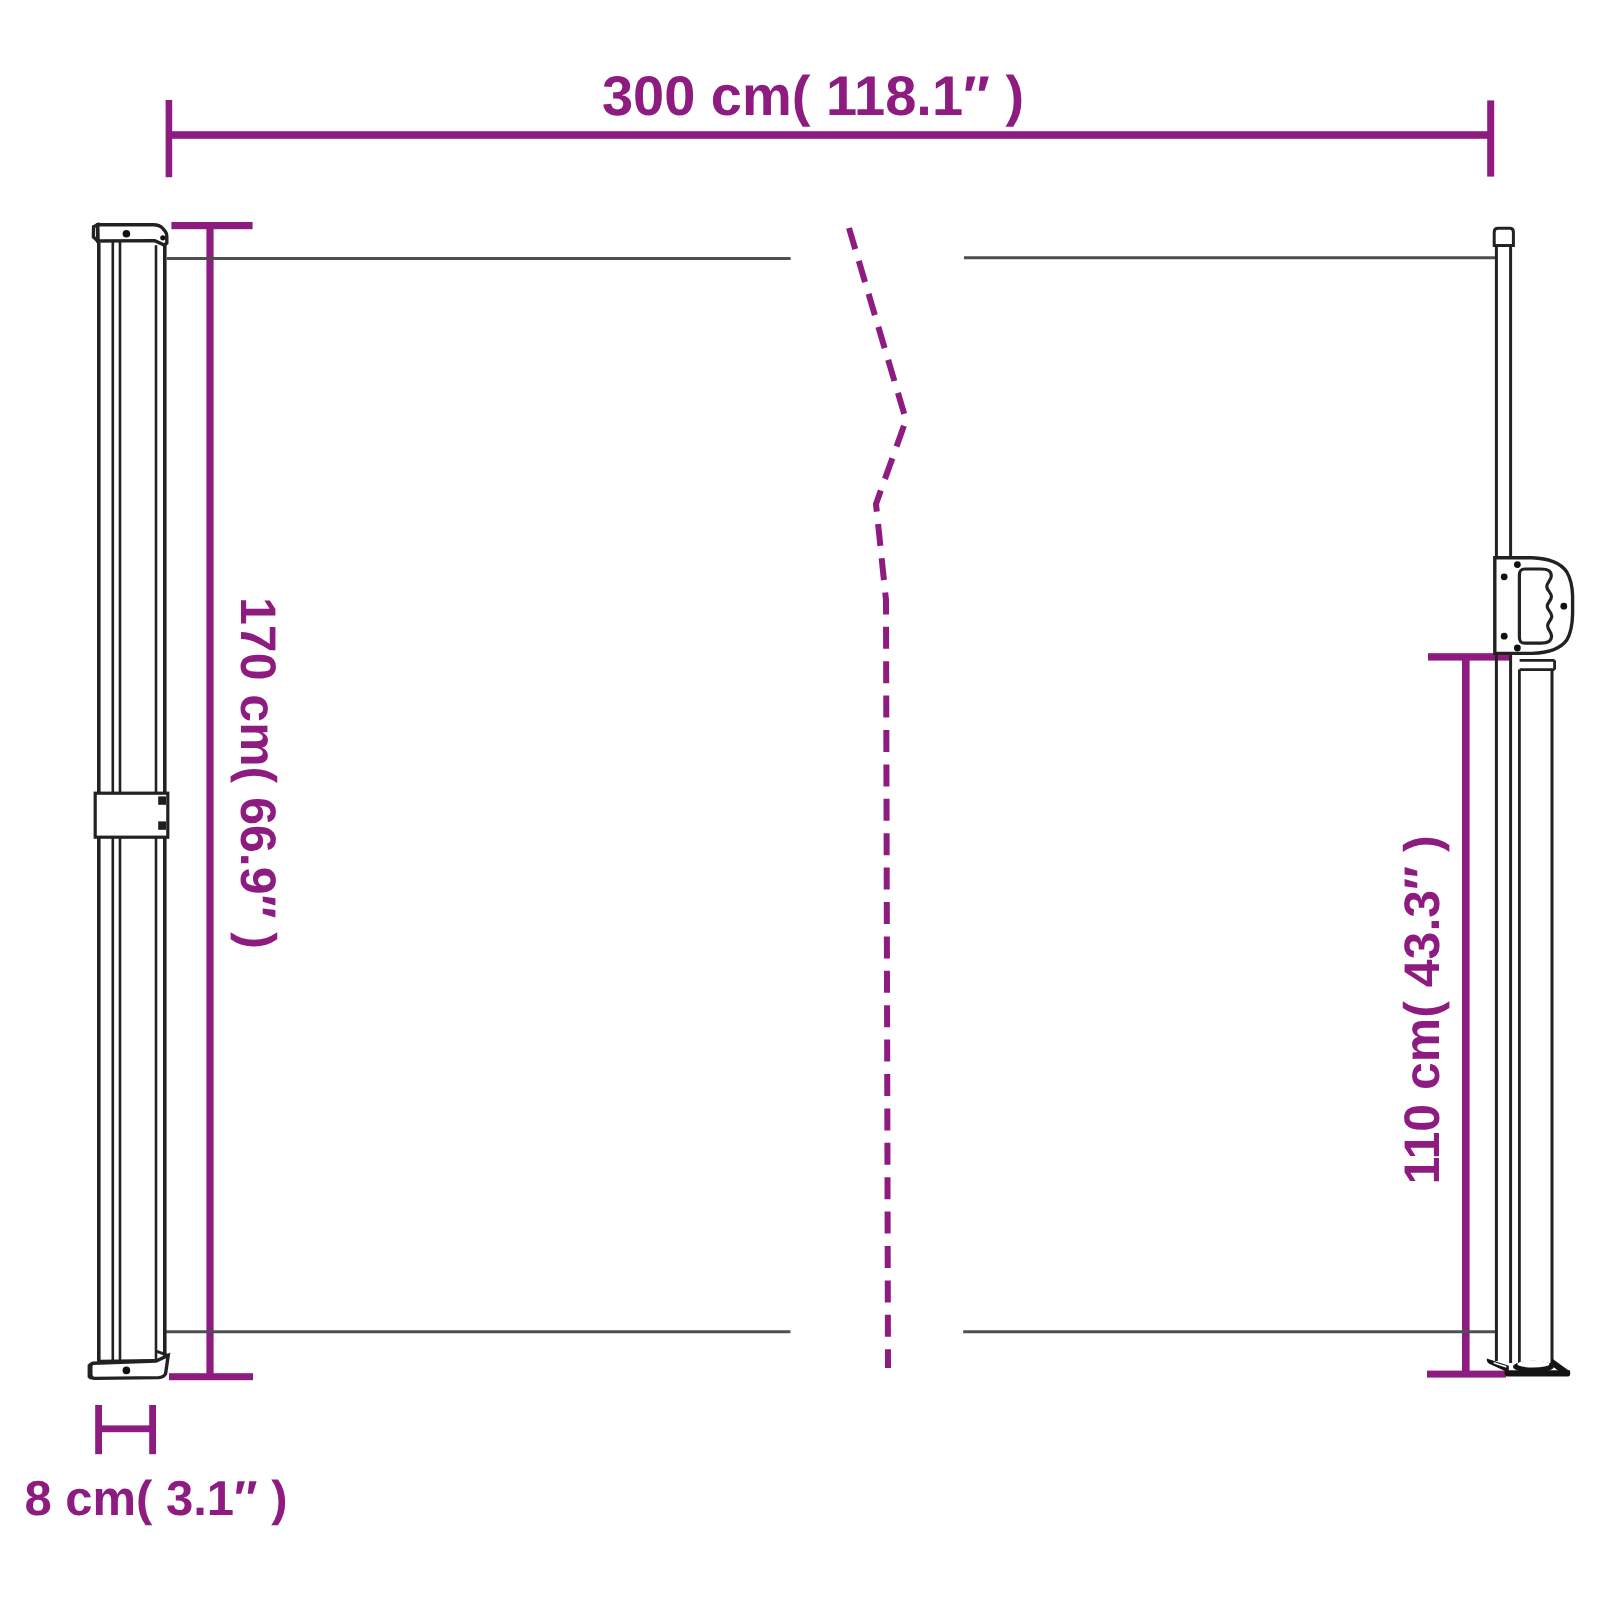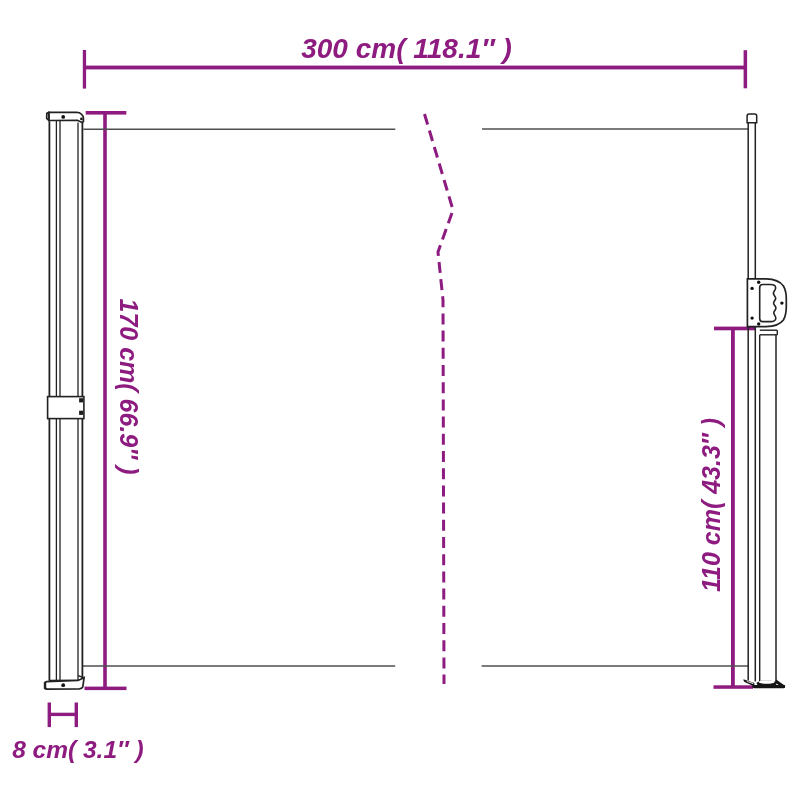--- a/index.html
+++ b/index.html
@@ -1,16 +1,16 @@
 <!DOCTYPE html>
 <html><head>
 <meta charset="utf-8">
 <style>
   html,body{margin:0;padding:0;background:#ffffff;}
-  #stage{width:740px;height:800px;position:relative;background:#ec4899;font-style:italic;}
+  #stage{width:740px;height:800px;position:relative;background:#ec4899;}
   svg{display:block;}
   text{font-family:"Liberation Sans", sans-serif;font-weight:bold;fill:#8d1b80;}
 </style>
 </head>
 <body>
 
 <div id="stage">
 <svg width="800" height="800" viewBox="0 0 800 800">
 
   <rect x="0" y="0" width="800" height="800" fill="#ffffff"></rect>

